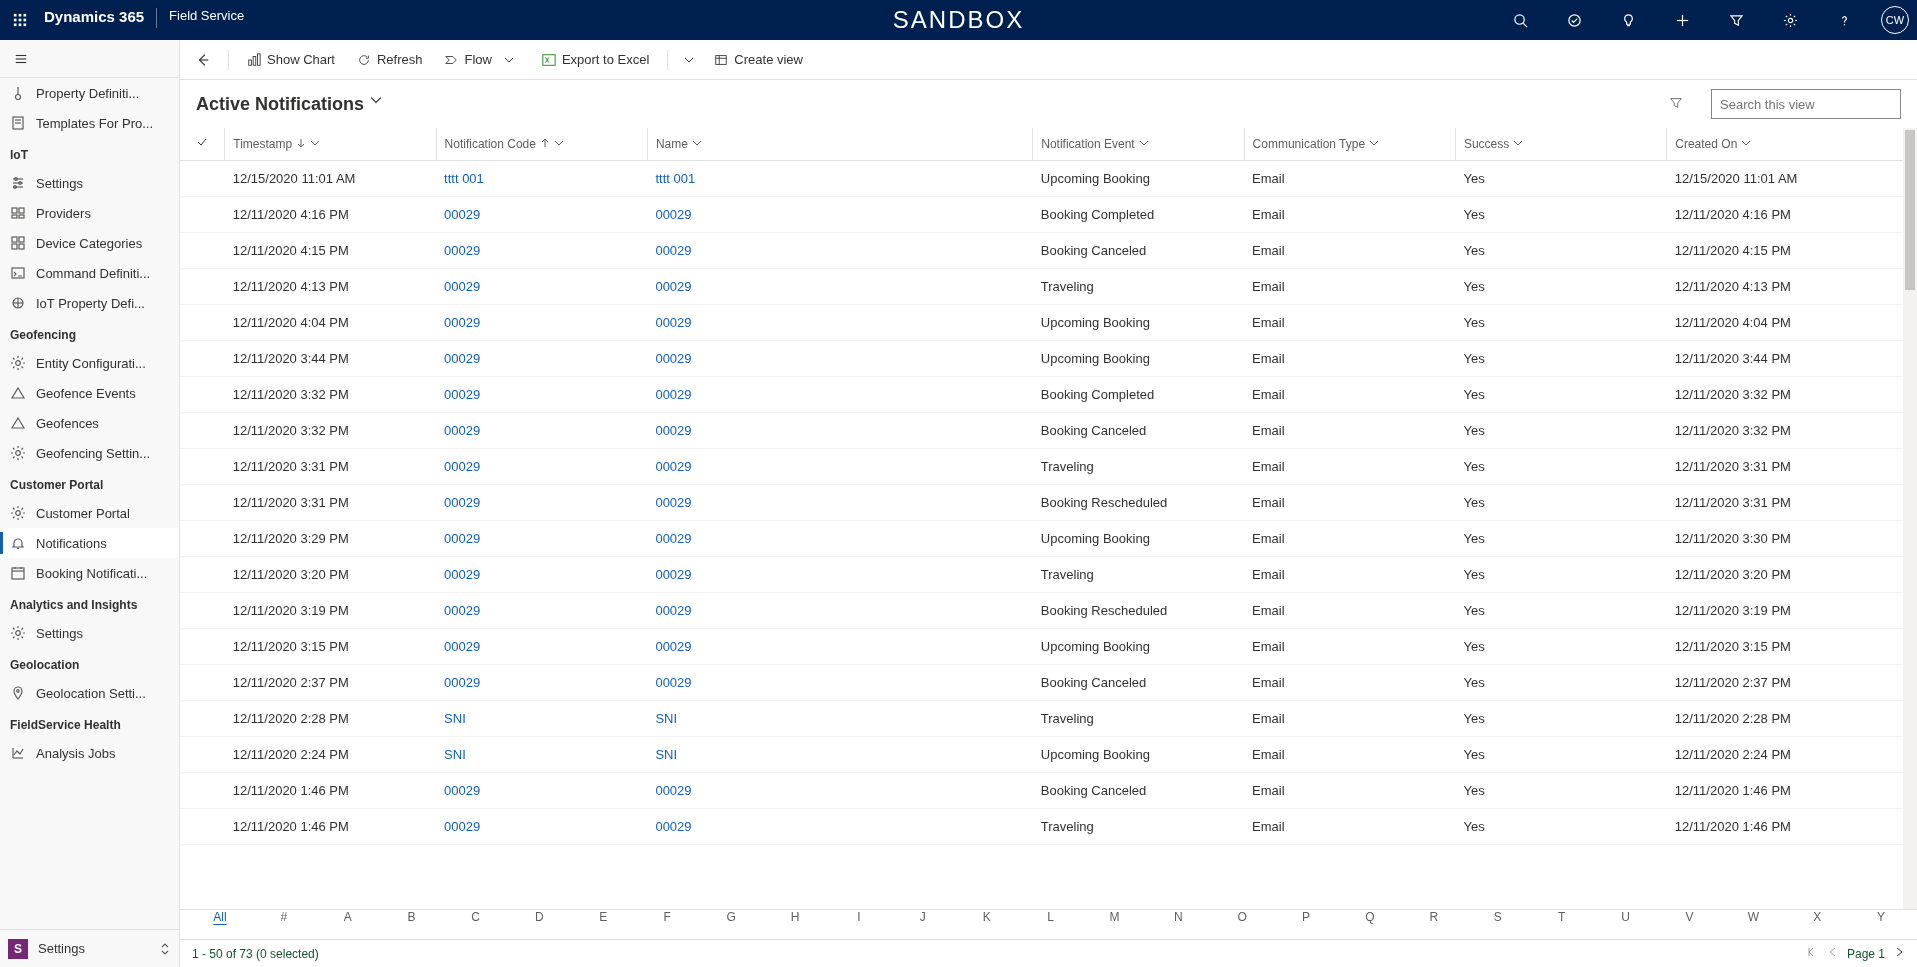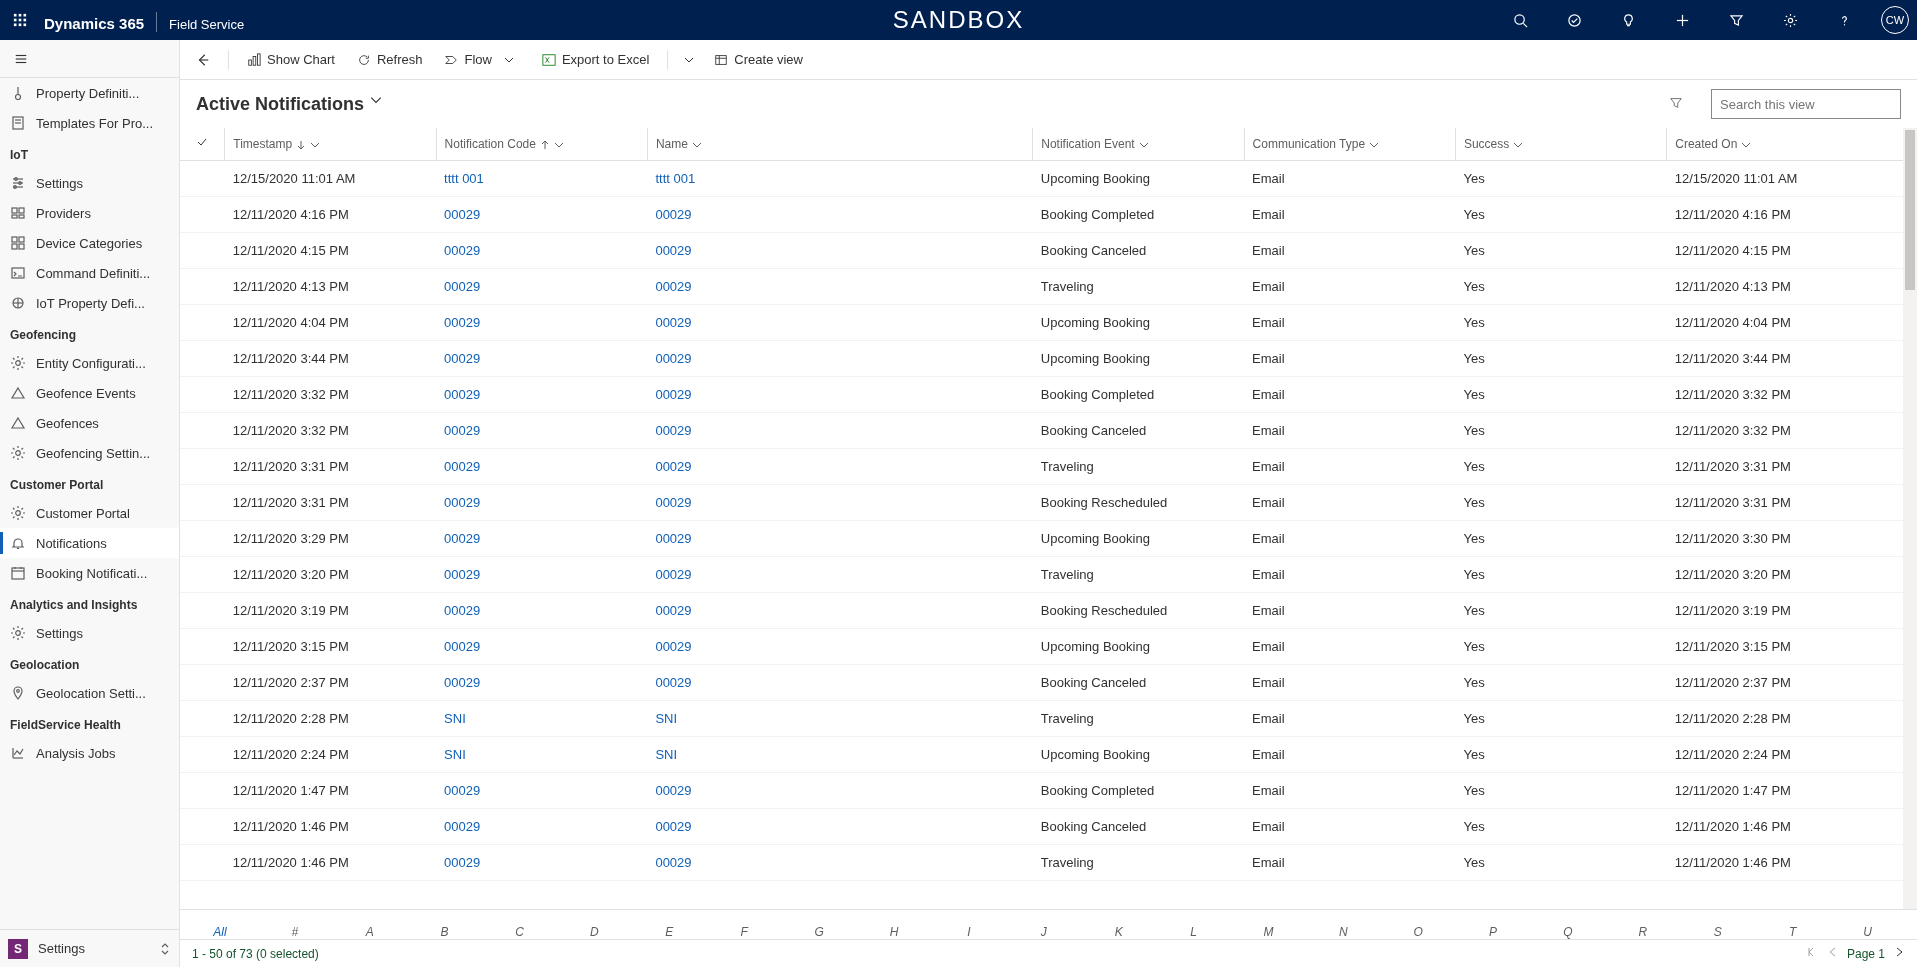--- a/index.html
+++ b/index.html
@@ -21,21 +21,21 @@
     background: #fff;
   }
   
   .topbar {
     background: var(--top-bg); color: #fff;
     height: 40px; display: flex; align-items: center;
     justify-content: space-between;
     padding: 0 8px;
     position: relative;
   }
-  .topbar-left { display: flex; align-items: flex-end; gap: 12px; }
+  .topbar-left { display: flex; align-items: flex-start; gap: 12px; }
   .waffle {
     width: 24px; height: 24px; display:flex; align-items:center; justify-content:center;
   }
   .waffle svg { fill: #fff; }
   .brand { font-size: 15px; font-weight: 600; }
   .divider-v { width:1px; height:20px; background: rgba(255,255,255,.4); }
   .area { font-size: 13px; }
   .sandbox {
     position:absolute; left:50%; top:50%; transform:translate(-50%,-50%);
     font-family: "Segoe UI Light", "Segoe UI", Arial; font-weight:300;
@@ -149,33 +149,33 @@
     position:sticky; top:0; background:#fff; z-index:1;
   }
   table.datagrid th:first-child { border-left:none; width:36px; text-align:center;}
   table.datagrid td {
     font-size:13px; height:36px; padding: 0 8px;
     border-bottom:1px solid #f3f2f1;
     white-space:nowrap; overflow:hidden; text-overflow:ellipsis;
   }
   table.datagrid td.sel { width:36px; }
   .link-cell { color: var(--link); cursor:pointer; }
-  .th-inner { display:flex; align-items:center; gap:4px;}
+  .th-inner { display:flex; gap:4px;}
   .sort-icon, .chev-icon { width:10px; height:10px; }
   .sort-icon svg, .chev-icon svg { width:10px; height:10px; stroke:#605e5c; fill:none;}
   .check-icon svg { width:12px; height:12px; stroke:#333; fill:none;}
 
   .fake-scroll { width:14px; background:#f3f2f1; border-left:1px solid var(--border); position:relative;}
   .fake-thumb { position:absolute; left:2px; right:2px; top:4px; height:60%; background:#c8c6c4; border-radius:2px;}
 
   
   .alpha-bar {
     height:30px; border-top:1px solid var(--border);
-    display:flex; align-items:flex-end; gap:15px; padding: 0 10px;
-    font-size:12px; color:#605e5c;font-style:italic;
+    display:flex; align-items:flex-start; gap:4px; padding: 0 10px;
+    font-size:12px; color:#605e5c;
   }
   .alpha-bar .a {
     flex:0 0 auto; width: calc((100% - 40px)/28); text-align:center; cursor:pointer;
   }
   .alpha-bar .a:first-child { color: var(--link); text-decoration: underline; text-underline-offset:3px;}
 
   
   .status-bar {
     height:28px; border-top:1px solid var(--border);
     display:flex; align-items:center; justify-content:space-between;
@@ -738,30 +738,20 @@
                 <td>12/11/2020 2:24 PM</td>
                 <td class="link-cell">SNI</td>
                 <td class="link-cell">SNI</td>
                 <td>Upcoming Booking</td>
                 <td>Email</td>
                 <td>Yes</td>
                 <td>12/11/2020 2:24 PM</td>
               </tr>
               <tr>
                 <td class="sel"></td>
-                <td>12/11/2020 1:47 PM</td>
-                <td class="link-cell">00029</td>
-                <td class="link-cell">00029</td>
-                <td>Booking Completed</td>
-                <td>Email</td>
-                <td>Yes</td>
-                <td>12/11/2020 1:47 PM</td>
-              </tr>
-              <tr>
-                <td class="sel"></td>
                 <td>12/11/2020 1:46 PM</td>
                 <td class="link-cell">00029</td>
                 <td class="link-cell">00029</td>
                 <td>Booking Canceled</td>
                 <td>Email</td>
                 <td>Yes</td>
                 <td>12/11/2020 1:46 PM</td>
               </tr>
               <tr>
                 <td class="sel"></td>

